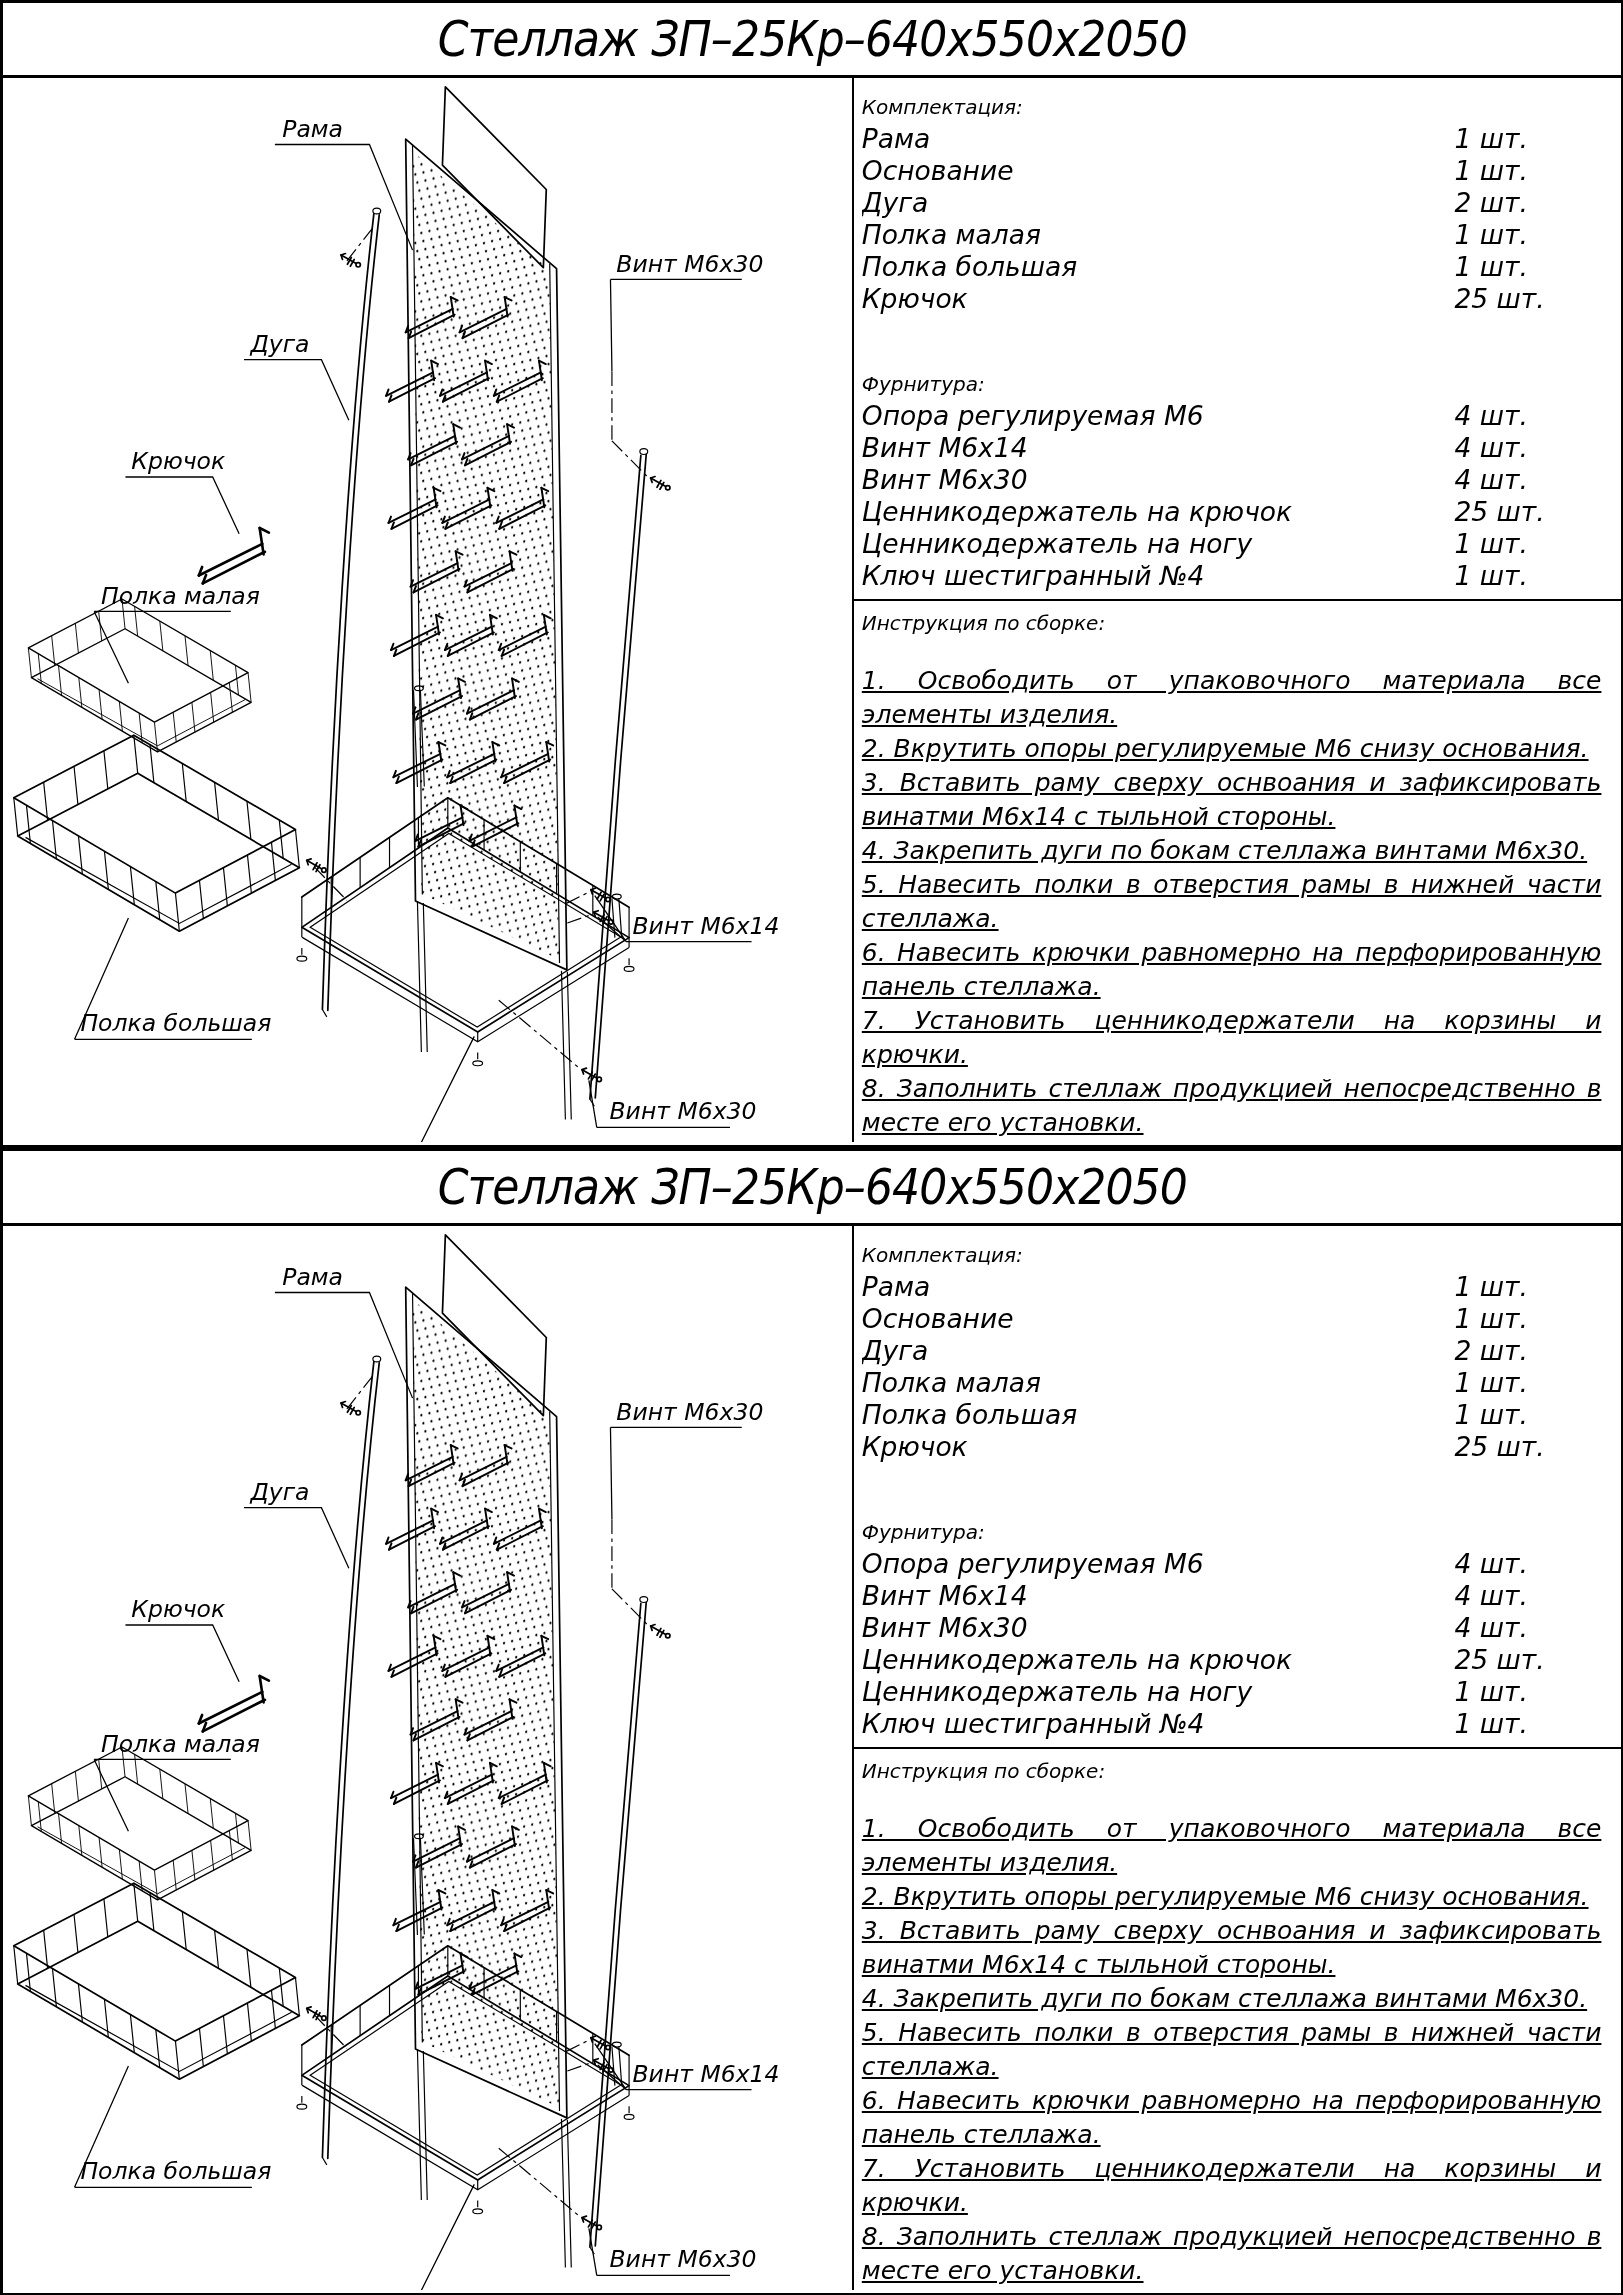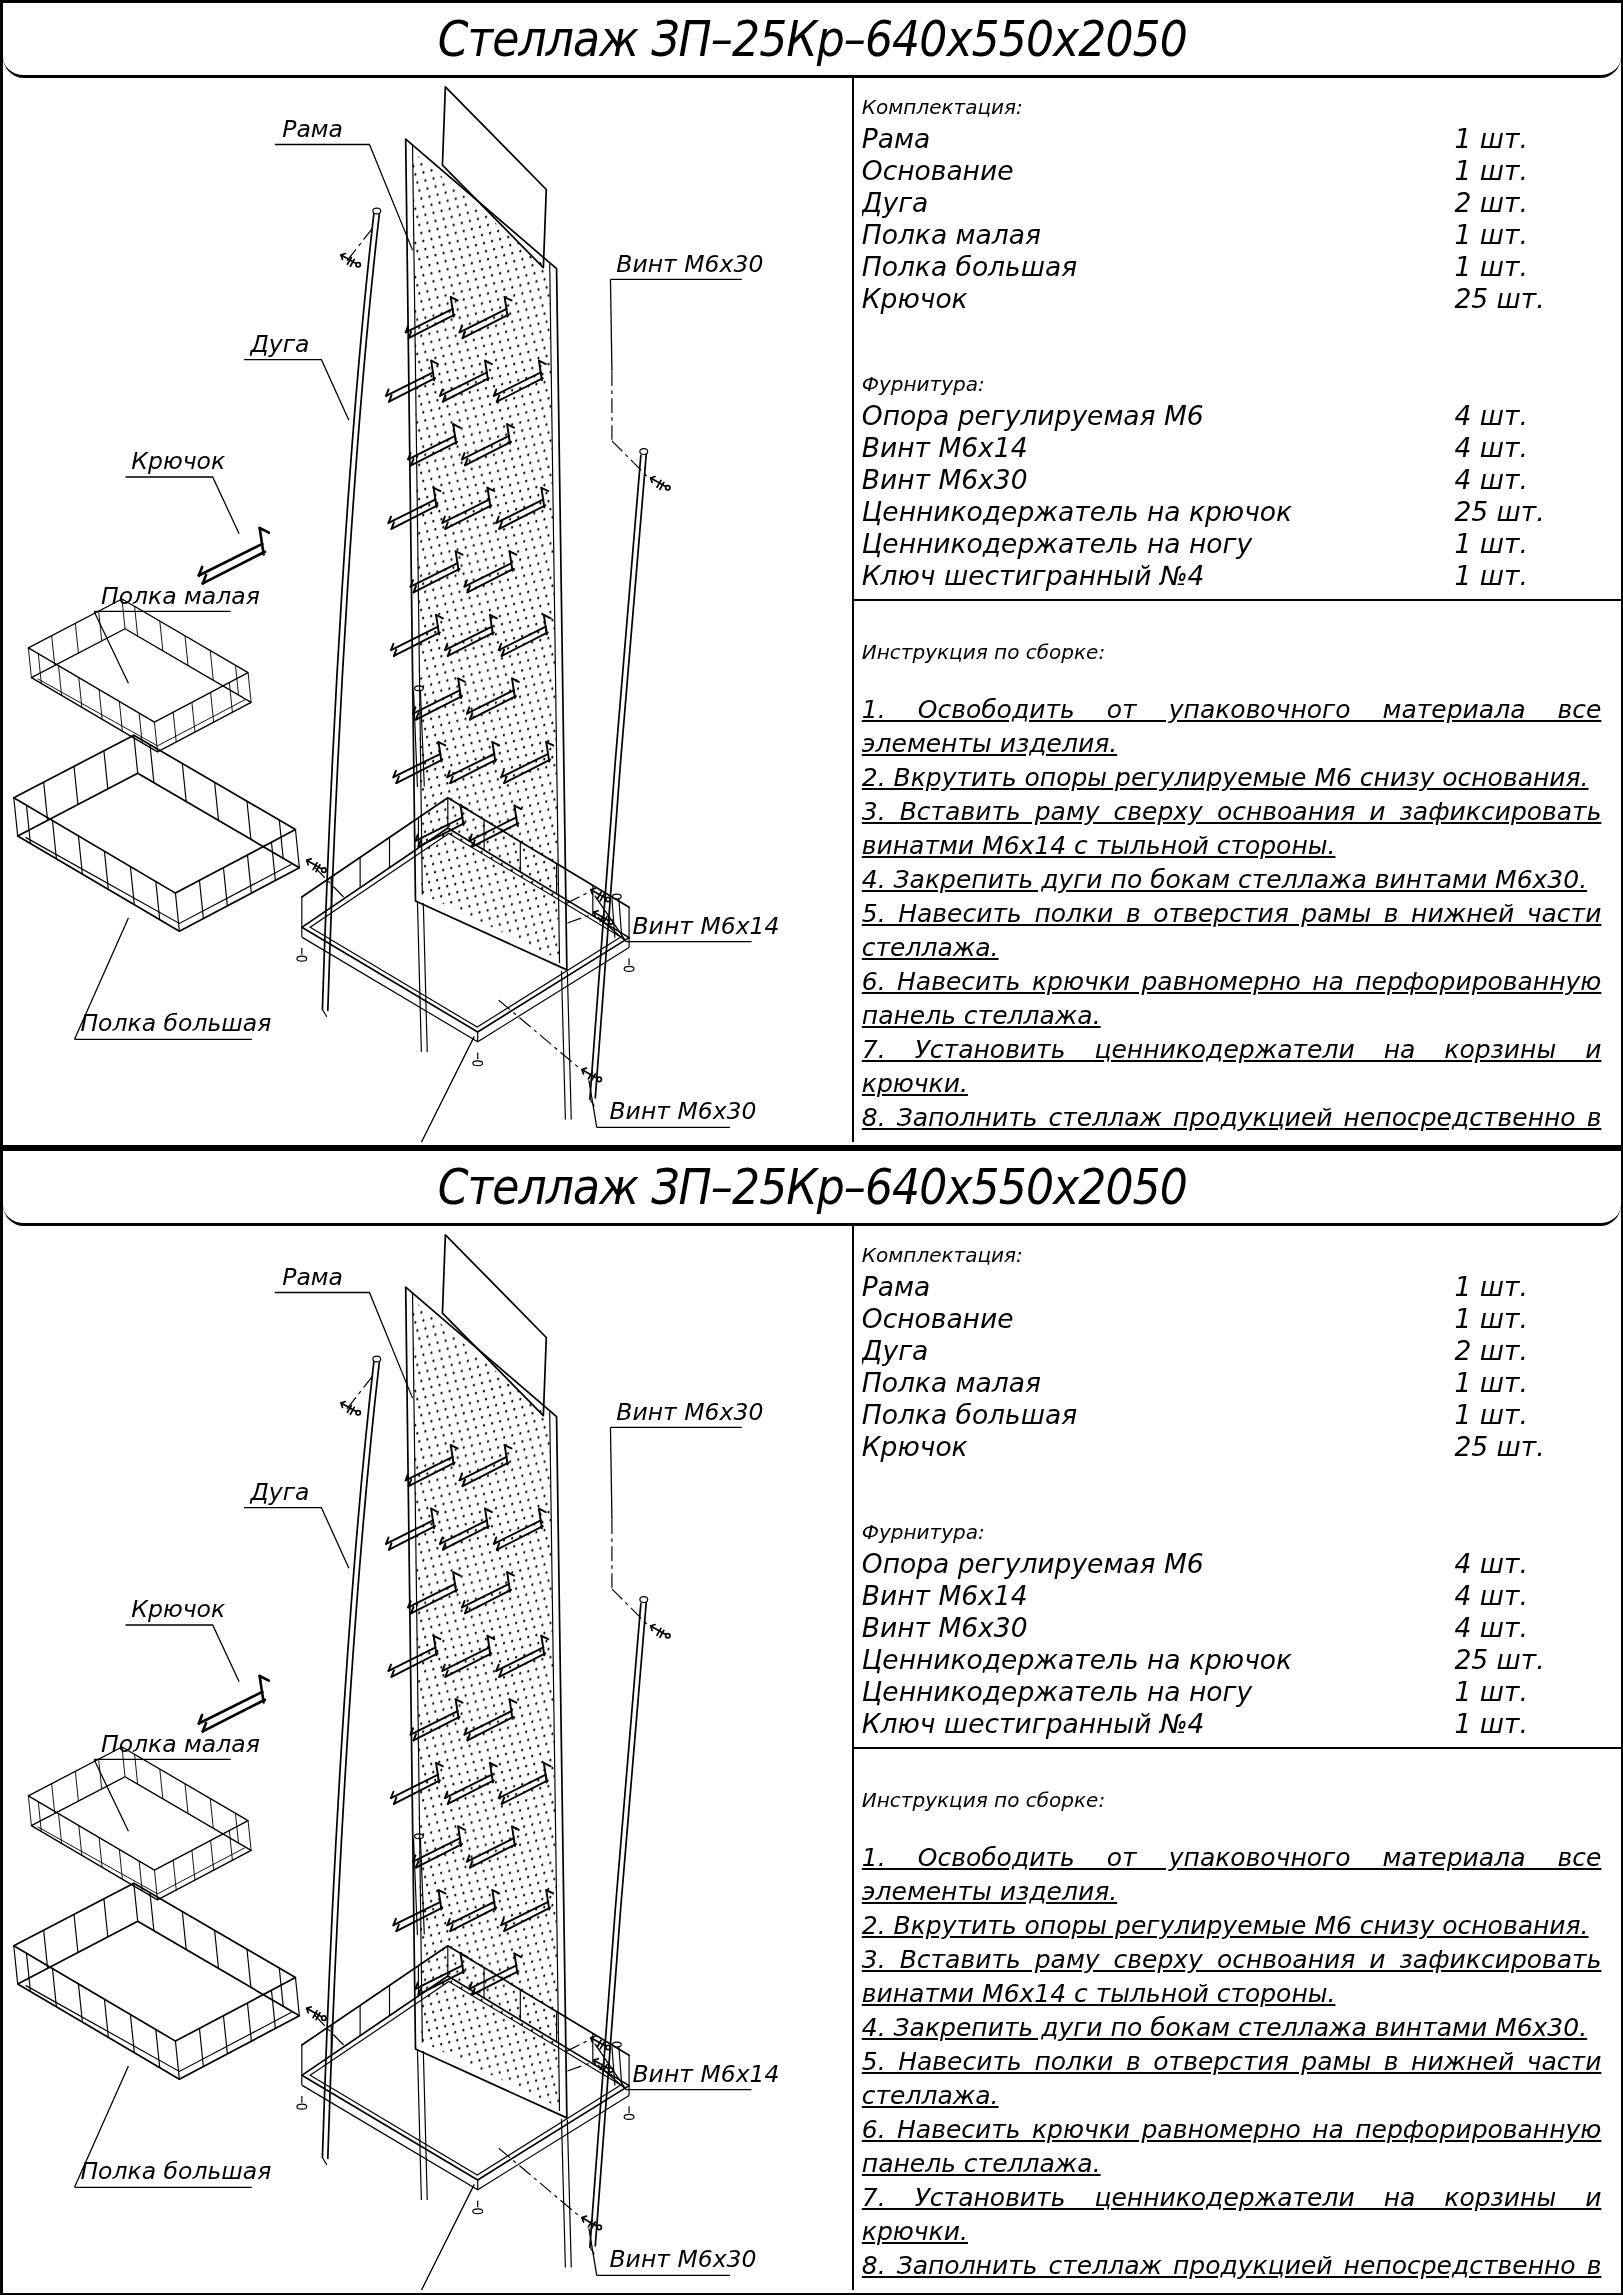--- a/index.html
+++ b/index.html
@@ -1,33 +1,33 @@
 <!DOCTYPE html>
 <html style="font-size:7.8px"><head>
 <meta charset="utf-8">
 <style>
   html,body{margin:0;padding:0;background:#e8e8e8;}
   #page{width:1624px;height:2295px;background:#ffffff;position:relative;margin:0 auto;
         font-family:"DejaVu Sans",sans-serif;color:#000;}
   .sheet{box-sizing:border-box;width:1624px;height:1148px;border:3.9px solid #000;overflow:hidden;background:#fff;}
   .title-band{box-sizing:border-box;height:75px;border-bottom:3.9px solid #000;
-              display:flex;align-items:center;justify-content:center;border-radius:21px;}
+              display:flex;align-items:center;justify-content:center;}
   .title-band .ttl{font-style:italic;font-size:49px;letter-spacing:-1px;white-space:nowrap;
                    transform:scaleX(.9);transform-origin:center;}
   .content{display:flex;height:1064px;}
   .drawing{box-sizing:border-box;width:851px;border-right:2.9px solid #000;position:relative;}
   .drawing svg{display:block;}
   .info{flex:1;box-sizing:border-box;padding:12.7px 19.6px 0 7.8px;font-style:italic;}
   .sec-h{font-size:20px;line-height:32px;white-space:nowrap;}
   .row{display:flex;line-height:32px;font-size:26.5px;}
   .row .nm{flex:1;white-space:nowrap;overflow:hidden;}
   .row .qty{width:147px;flex:none;white-space:nowrap;}
   .hw{margin-top:53px;}
   .rule{border:0;border-top:2.9px solid #000;margin:6.9px -19.6px 0 -7.8px;}
-  .assembly{padding-top:35px;}
+  .assembly{padding-top:6px;}
   .assembly .sec-h{margin:0 0 25.5px 0;}
   .step{margin:0;font-size:25px;line-height:34px;text-align:justify;text-decoration:underline;}
   svg text{font-family:"DejaVu Sans",sans-serif;font-style:italic;font-size:48px;fill:#000;}
   .dln{stroke:#000;stroke-width:3.5;fill:none;stroke-linejoin:round;stroke-linecap:round;}
   .thin{stroke:#000;stroke-width:2.4;fill:none;}
   .ldr{stroke:#000;stroke-width:2.6;fill:none;}
   .dd{stroke:#000;stroke-width:2.4;fill:none;stroke-dasharray:30 9 7 9;}
 </style>
 </head>
 <body>

